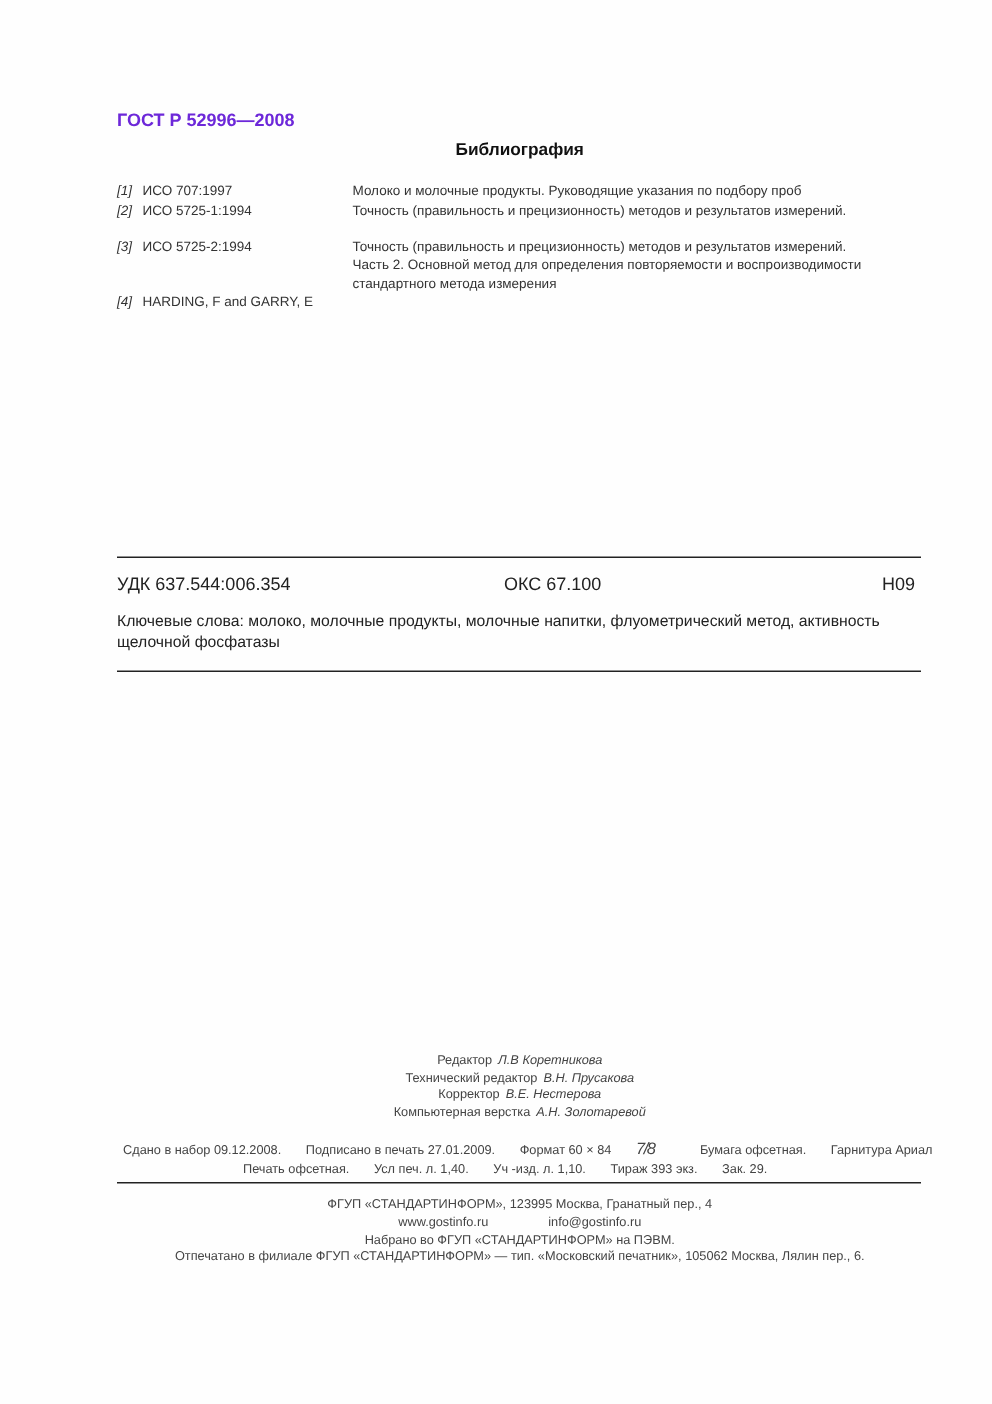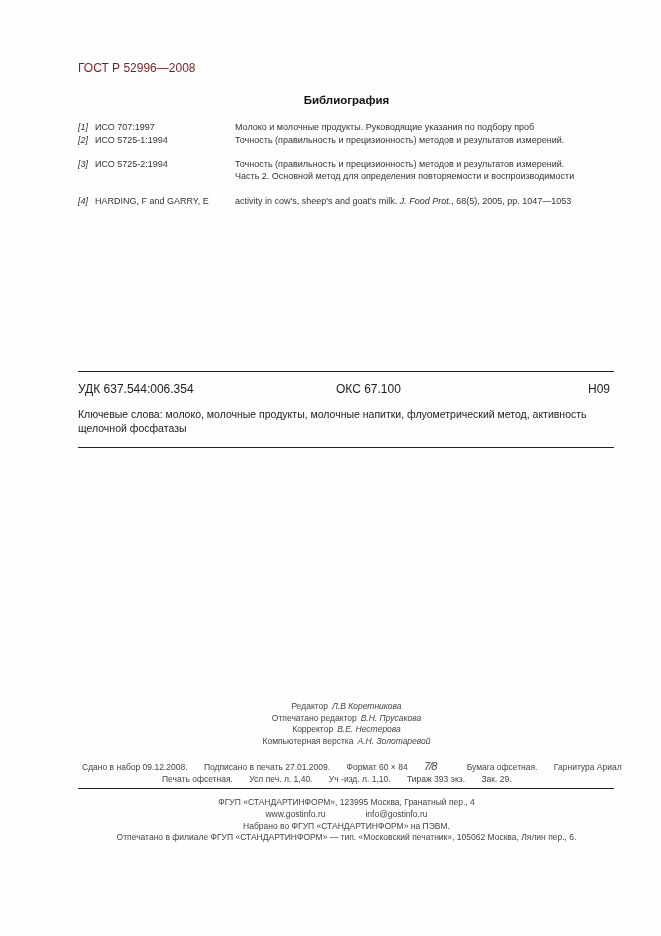--- a/index.html
+++ b/index.html
@@ -1,21 +1,21 @@
 <!DOCTYPE html>
 <html><head>
 <meta charset="utf-8">
 <style>
   html, body { margin: 0; padding: 0; }
   body {
     width: 661px; height: 936px; background: #fefefe; position: relative;
     font-family: "Liberation Sans", sans-serif; color: #222; overflow: hidden;
   }
   .abs { position: absolute; white-space: nowrap; }
-  .doc-id { left: 78px; top: 61px; font-size: 12px; font-weight: normal; color: #7f1d1d; }
+  .doc-id { left: 78px; top: 73px; font-size: 12px; font-weight: bold; color: #6d28d9; }
   .biblio-title { left: 0; width: 693px; top: 94px; text-align: center; font-size: 11.5px; font-weight: bold; color: #111; }
   .ref { position: absolute; left: 78px; font-size: 9px; line-height: 12.4px; color: #333; }
   .ref .num { font-style: italic; display: inline-block; width: 17px; }
   .ref-text { position: absolute; left: 235px; font-size: 9px; line-height: 12.4px; color: #333; }
   .ref-text i { font-style: italic; }
   .hline { position: absolute; left: 78px; width: 536px; height: 1px; background: #222; }
   .meta { top: 382px; font-size: 12px; color: #222; }
   .keywords { position: absolute; left: 78px; top: 408px; width: 540px; font-size: 10.5px; line-height: 13.5px; color: #222; }
   .credits { position: absolute; left: 0; width: 693px; top: 701px; text-align: center; font-size: 8.5px; line-height: 11.5px; color: #444; }
   .credits .name { font-style: italic; margin-left: 4px; text-align: right; }
@@ -44,39 +44,39 @@
 <div class="ref-text" style="top:134px">
   <div>Точность (правильность и прецизионность) методов и результатов измерений.</div>
 </div>
 
 <div class="ref" style="top:158px">
   <span class="num">[3]</span><span>ИСО  5725-2:1994</span>
 </div>
 <div class="ref-text" style="top:158px">
   <div>Точность (правильность и прецизионность) методов и результатов измерений.</div>
   <div>Часть 2. Основной метод для определения повторяемости и воспроизводимости</div>
+  <div>стандартного метода измерения</div>
 </div>
 
 <div class="ref" style="top:195px">
   <span class="num">[4]</span><span>HARDING, F and GARRY, E</span>
 </div>
 <div class="ref-text" style="top:195px">
-  <div><span>activity in cow's, sheep's and goat's milk. </span><i>J. Food Prot.</i><span>, 68(5), 2005, pp. 1047—1053</span></div>
 </div>
 
 <div class="hline" style="top:371px"></div>
 <div class="abs meta" style="left:78px">УДК 637.544:006.354</div>
 <div class="abs meta" style="left:336px">ОКС 67.100</div>
 <div class="abs meta" style="left:588px">Н09</div>
 <div class="keywords">Ключевые слова: молоко, молочные продукты, молочные напитки, флуометрический метод, активность щелочной фосфатазы</div>
 <div class="hline" style="top:447px"></div>
 
 <div class="credits">
   <div><span>Редактор</span><span class="name">Л.В  Коретникова</span></div>
-  <div><span>Отпечатано редактор</span><span class="name">В.Н. Прусакова</span></div>
+  <div><span>Технический редактор</span><span class="name">В.Н. Прусакова</span></div>
   <div><span>Корректор</span><span class="name">В.Е. Нестерова</span></div>
   <div><span>Компьютерная верстка</span><span class="name">А.Н. Золотаревой</span></div>
 </div>
 
 <div class="abs print-row" style="left:82px; top:760px">
   <span>Сдано в набор 09.12.2008.</span>
   <span>Подписано в печать 27.01.2009.</span>
   <span><span>Формат 60 × 84</span> <span class="frac">7/8</span></span>
   <span>Бумага офсетная.</span>
   <span style="margin-right:0">Гарнитура Ариал</span>

